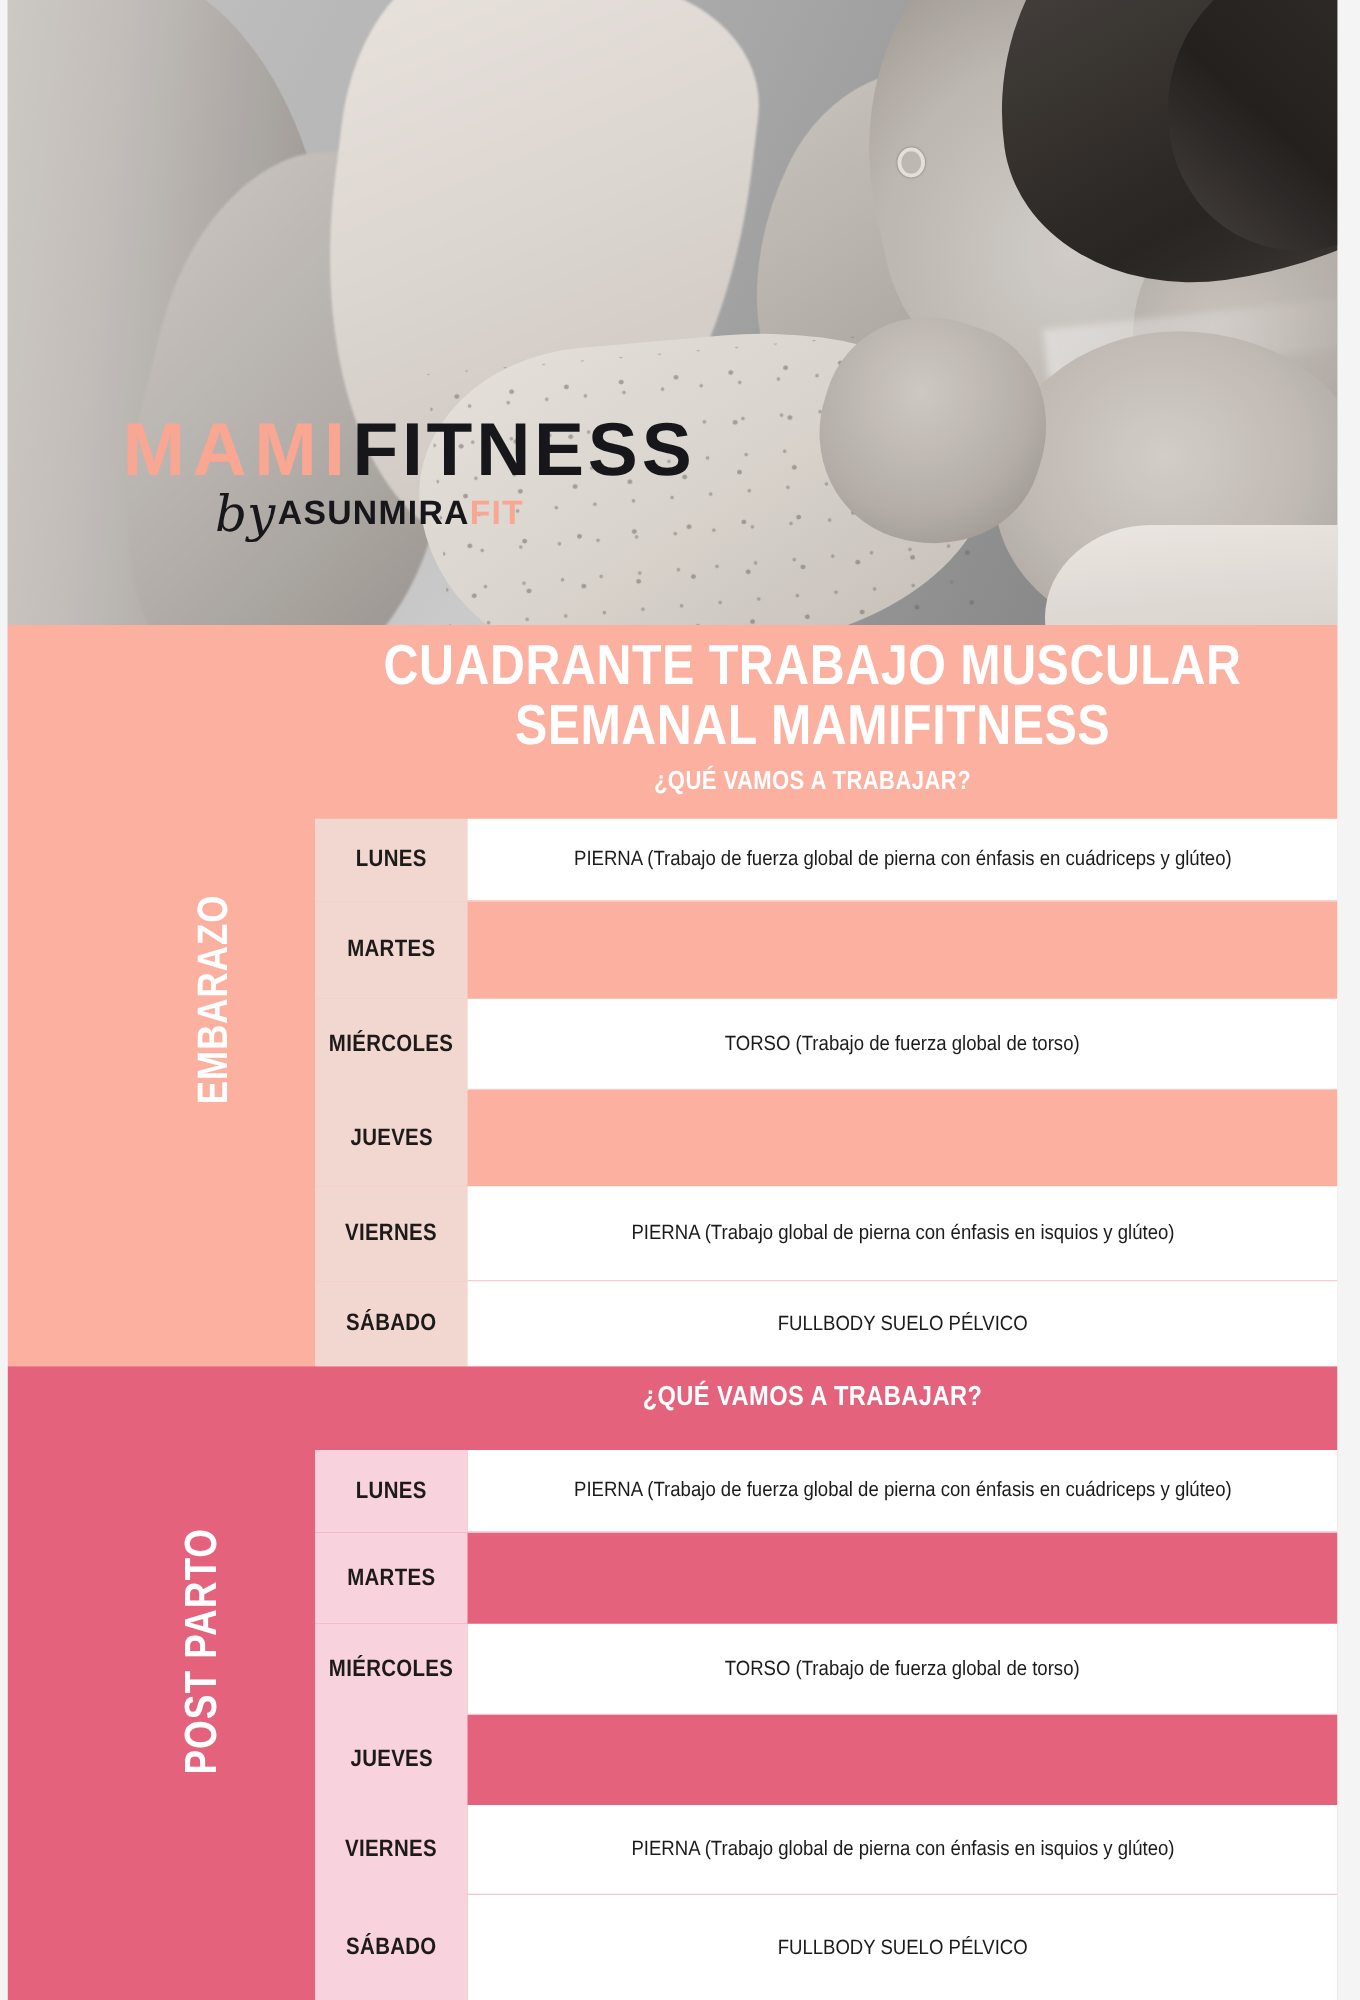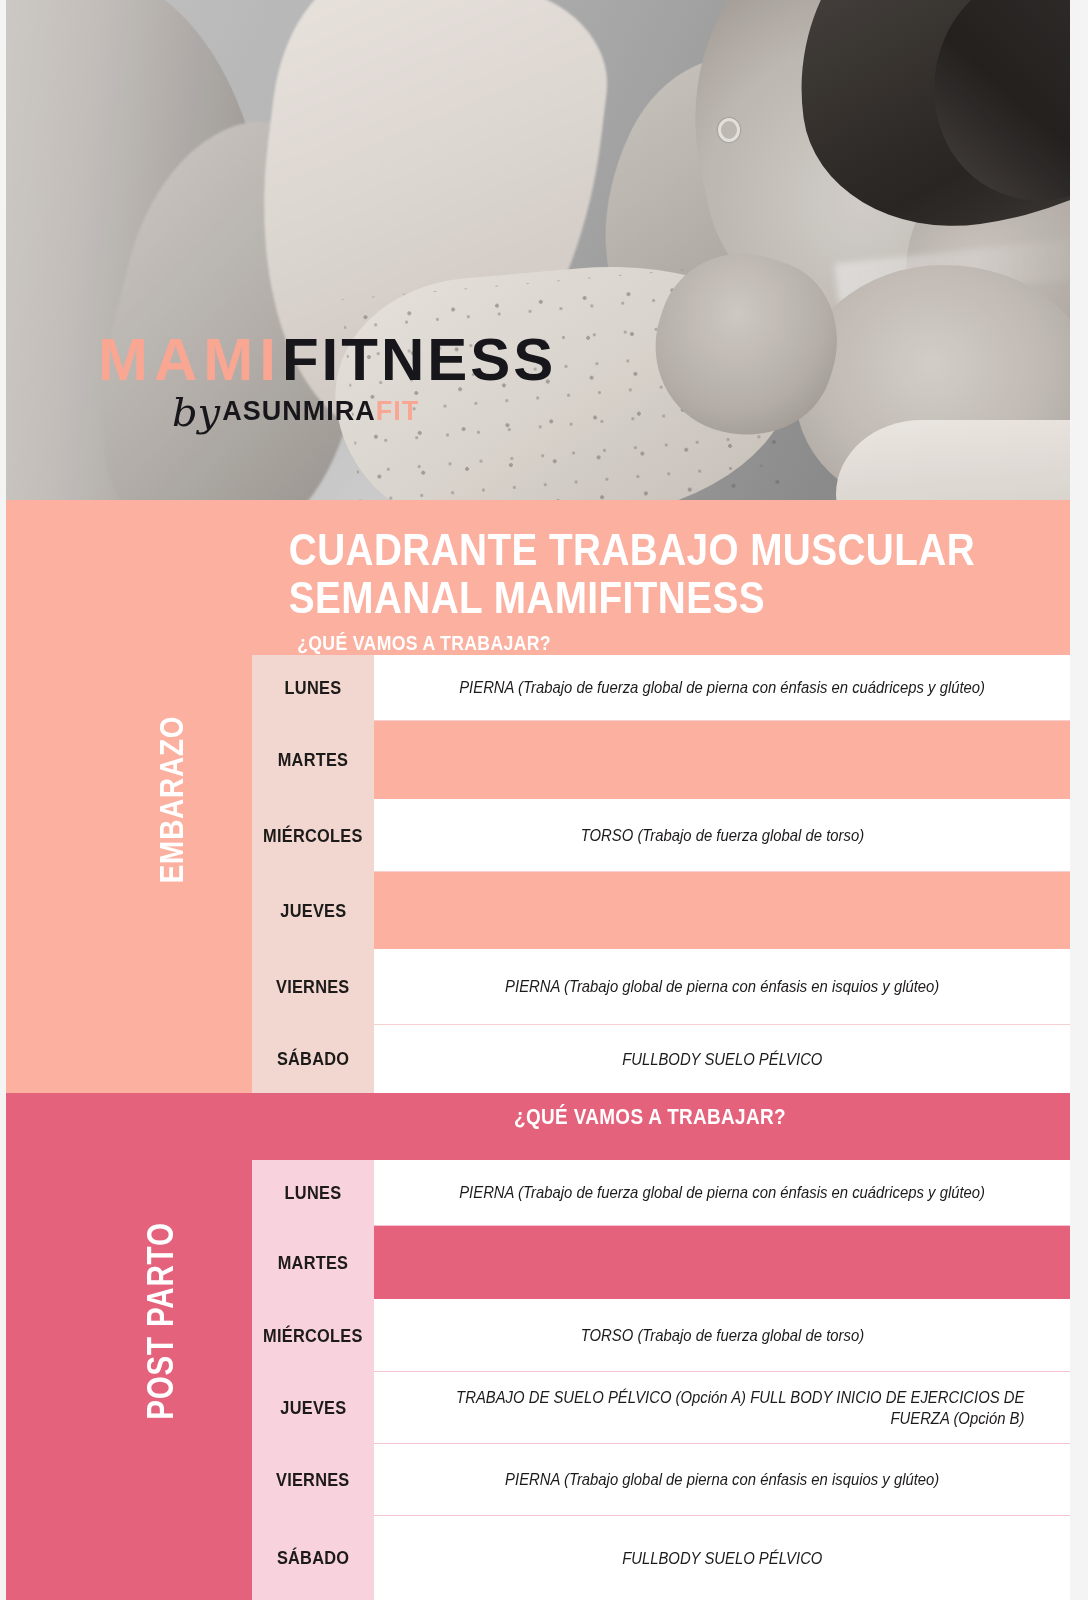--- a/index.html
+++ b/index.html
@@ -166,21 +166,21 @@
     background:#fbb0a0;
   }
   .sec-pp {
     position:absolute; left:6px; top:1093px; width:1064px; height:507px;
     background:#e4627b;
   }
 
   
   .titleblock {
     position:absolute; left:230px; top:508px; width:840px; z-index:12;
-    text-align:left; color:#ffffff;margin-top:18px;
+    text-align:center; color:#ffffff;
   }
   .title-l1, .title-l2 {
     font-family:"Liberation Sans", sans-serif;
     font-weight:700; font-size:45px; letter-spacing:0.5px;
     line-height:1.06; text-transform:uppercase;
     transform:scaleX(0.86); transform-origin:center;
   }
   .title-sub {
     margin-top:10px;
     font-weight:700; font-size:21px; letter-spacing:0.4px;
@@ -229,26 +229,25 @@
     display:flex; align-items:center; justify-content:center;
     font-weight:700; font-size:19px; letter-spacing:0.3px;
     color:#1d1a1a; text-transform:uppercase;
     transform-origin:center;
   }
   .daycell span { display:inline-block; transform:scaleX(0.86); }
   .desccell {
     flex:1 1 auto;
     background:#ffffff;
     display:flex; align-items:center; justify-content:center;
-    text-align:right;
+    text-align:left;
     padding:0 12px;
     color:#1d1a1a;
     font-size:16.5px; font-weight:400; line-height:1.25;
     border-bottom:1.6px solid #f6cfcf;
-    font-style:italic;
   }
   .desccell span { display:inline-block; transform:scaleX(0.90); }
   .row:last-child .desccell { border-bottom:none; }
 
   #tbl-emb .daycell { background:#f2d7d0; }
   #tbl-pp  .daycell { background:#f8d2dc; }
   #tbl-pp  .desccell { border-bottom-color:#f4c4d1; }
 
   
   #tbl-emb .row:nth-child(1) .desccell,
@@ -387,23 +386,20 @@
           <span>MIÉRCOLES</span>
         </div>
       <div class="desccell">
           <span>TORSO (Trabajo de fuerza global de torso)</span>
         </div>
     </div>
     <div class="row">
       <div class="daycell">
           <span>JUEVES</span>
         </div>
-      <div class="desccell">
-          <span>TRABAJO DE SUELO PÉLVICO  (Opción A) FULL BODY INICIO DE EJERCICIOS DE FUERZA (Opción B)</span>
-        </div>
     </div>
     <div class="row">
       <div class="daycell">
           <span>VIERNES</span>
         </div>
       <div class="desccell">
           <span>PIERNA (Trabajo global de pierna con énfasis en isquios y glúteo)</span>
         </div>
     </div>
     <div class="row">

